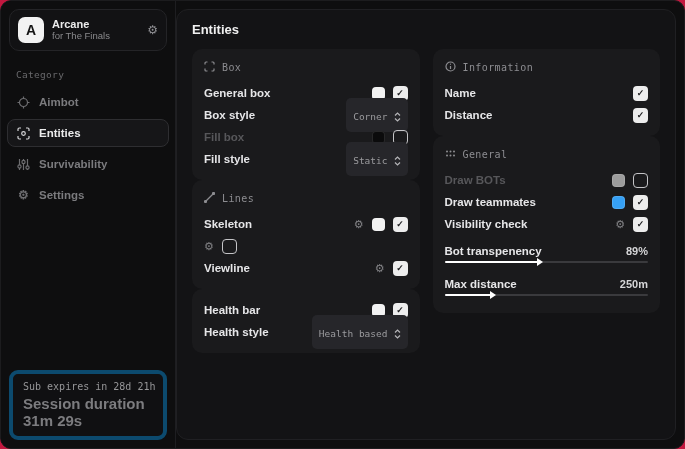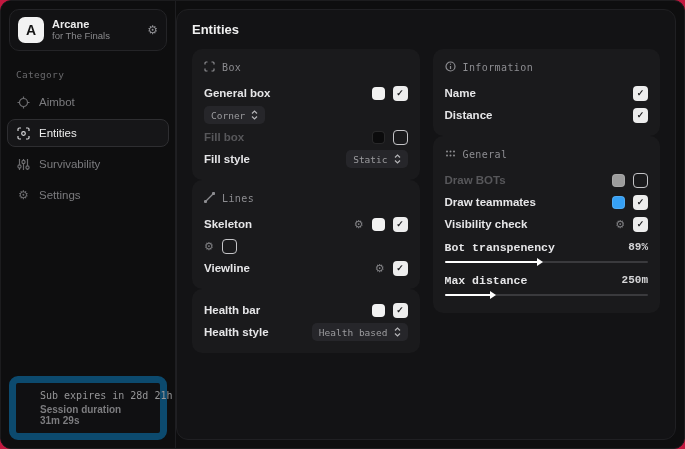--- a/index.html
+++ b/index.html
@@ -13,29 +13,29 @@
   .brand-card { margin:8px; padding:7px 8px; border:1px solid #242427; background:#121214; border-radius:10px; display:flex; align-items:center; gap:8px; }
   .brand-logo { width:26px; height:26px; border-radius:7px; background:#f2f2f2; color:#141414; font-weight:700; font-size:14px; display:flex; align-items:center; justify-content:center; }
   .brand-text { line-height:1.15; }
   .brand-name { font-size:11px; font-weight:700; color:#ececec; }
   .brand-sub { font-size:9.5px; color:#8a8a8d; margin-top:1px; }
   .brand-gear { margin-left:auto; color:#8f8f93; font-size:13px; cursor:pointer; }
 
   .category { font-family:"DejaVu Sans Mono", monospace; font-size:9.5px; color:#68686b; margin:10px 0 8px 15px; letter-spacing:.3px; }
 
   .nav { display:flex; flex-direction:column; gap:3px; }
-  .nav-item { display:flex; align-items:center; gap:9px; height:28px; margin:0 6px; padding:0 9px; border-radius:8px; color:#7b7b7e; font-size:11.5px; font-weight:400; border:1px solid transparent; cursor:pointer; }
+  .nav-item { display:flex; align-items:center; gap:9px; height:28px; margin:0 6px; padding:0 9px; border-radius:8px; color:#7b7b7e; font-size:11.5px; font-weight:700; border:1px solid transparent; cursor:pointer; }
   .nav-item .nicon { width:13px; height:13px; display:flex; align-items:center; justify-content:center; color:#6d6d70; }
   .nav-item.active { background:#161618; border-color:#2e2e31; color:#ececec; }
   .nav-item.active .nicon { color:#d6d6d8; }
   .gear-glyph { font-size:12px; line-height:1; }
 
-  .status-card { margin:8px; margin-top:auto; padding:7px 24px; border:7px solid #0c4a6e; border-radius:9px; background:#101012; }
+  .status-card { margin:8px; margin-top:auto; padding:7px 10px; border:4px solid #0c4a6e; border-radius:9px; background:#101012; }
   .status-line1 { font-family:"DejaVu Sans Mono", monospace; font-size:10px; color:#969698; white-space:nowrap; }
-  .status-line2 { font-size:10px; font-weight:700; color:#7c7c7f; margin-top:3px; }
+  .status-line2 { font-size:15px; font-weight:700; color:#7c7c7f; margin-top:3px; }
 
   
   .main-wrap { flex:1; padding:8px 8px 8px 0; display:flex; }
   .panel { flex:1; background:#131315; border:1px solid #202023; border-radius:12px; padding:12px 15px; overflow:hidden; }
   .page-title { font-size:13px; font-weight:700; color:#f0f0f0; margin-bottom:12px; }
 
   .columns { display:flex; gap:13px; }
   .col { flex:1; display:flex; flex-direction:column; gap:0; }
 
   .card { background:#1a1a1c; border-radius:10px; padding:10px 12px; }
@@ -47,26 +47,26 @@
   .row.disabled .row-label { color:#57575a; }
   .controls { display:flex; align-items:center; gap:8px; }
 
   .swatch { width:13px; height:13px; border-radius:4px; box-shadow:inset 0 0 0 1px rgba(255,255,255,0.12); cursor:pointer; }
   .cb { width:15px; height:15px; border-radius:4px; cursor:pointer; }
   .cb.on { background:#ededed; color:#19191b; display:flex; align-items:center; justify-content:center; font-size:9px; font-weight:700; }
   .cb.on::after { content:"✓"; }
   .cb.off { border:1.5px solid #c4c4c7; background:transparent; }
   .mini-gear { color:#828285; font-size:11px; line-height:1; cursor:pointer; }
 
-  .dropdown { display:inline-flex; align-items:center; gap:6px; background:#26262a; border-radius:5px; padding:0 7px; height:18px; cursor:pointer; }
+  .dropdown { display:inline-flex; align-items:flex-end; gap:6px; background:#26262a; border-radius:5px; padding:10px 7px; height:34px; cursor:pointer; }
   .dropdown .dval { font-family:"DejaVu Sans Mono", monospace; font-size:9.5px; color:#9b9b9e; }
   .dropdown svg { color:#b5b5b8; }
 
   .slider-block { margin-top:2px; margin-bottom:7px; }
-  .slider-head { display:flex; align-items:center; height:20px;font-family:Liberation Mono, monospace; }
+  .slider-head { display:flex; align-items:flex-end; height:20px; }
   .slider-head .row-label { flex:1; }
   .slider-value { font-size:11px; font-weight:600; color:#d5d5d7; }
   .track { position:relative; height:2px; background:#3a3a3d; border-radius:2px; margin-top:4px; cursor:pointer; }
   .fill { position:absolute; left:0; top:0; height:2px; background:#ffffff; border-radius:2px; }
   .fill::after { content:""; position:absolute; right:-5px; top:-3px; border-left:6px solid #fff; border-top:4px solid transparent; border-bottom:4px solid transparent; }
 </style>
 </head>
 <body>
 
 <div class="window">
@@ -143,20 +143,21 @@
               <span>Box</span>
             </div>
             <div class="row">
               <span class="row-label">General box</span>
               <span class="controls">
                 <span class="swatch" style="background: rgb(242, 242, 242);"></span>
                 <span class="cb on"></span>
               </span>
             </div>
             <div class="row">
+              <span class="row-label">Box style</span>
               <span class="controls">
                 <span class="dropdown">
                   <span class="dval">Corner</span>
                   <svg width="7" height="10" viewBox="0 0 7 10" fill="none" stroke="currentColor" stroke-width="1.2">
                       <path d="M1 3.5L3.5 1 6 3.5M1 6.5L3.5 9 6 6.5"></path>
                     </svg>
                 </span>
               </span>
             </div>
             <div class="row disabled">

